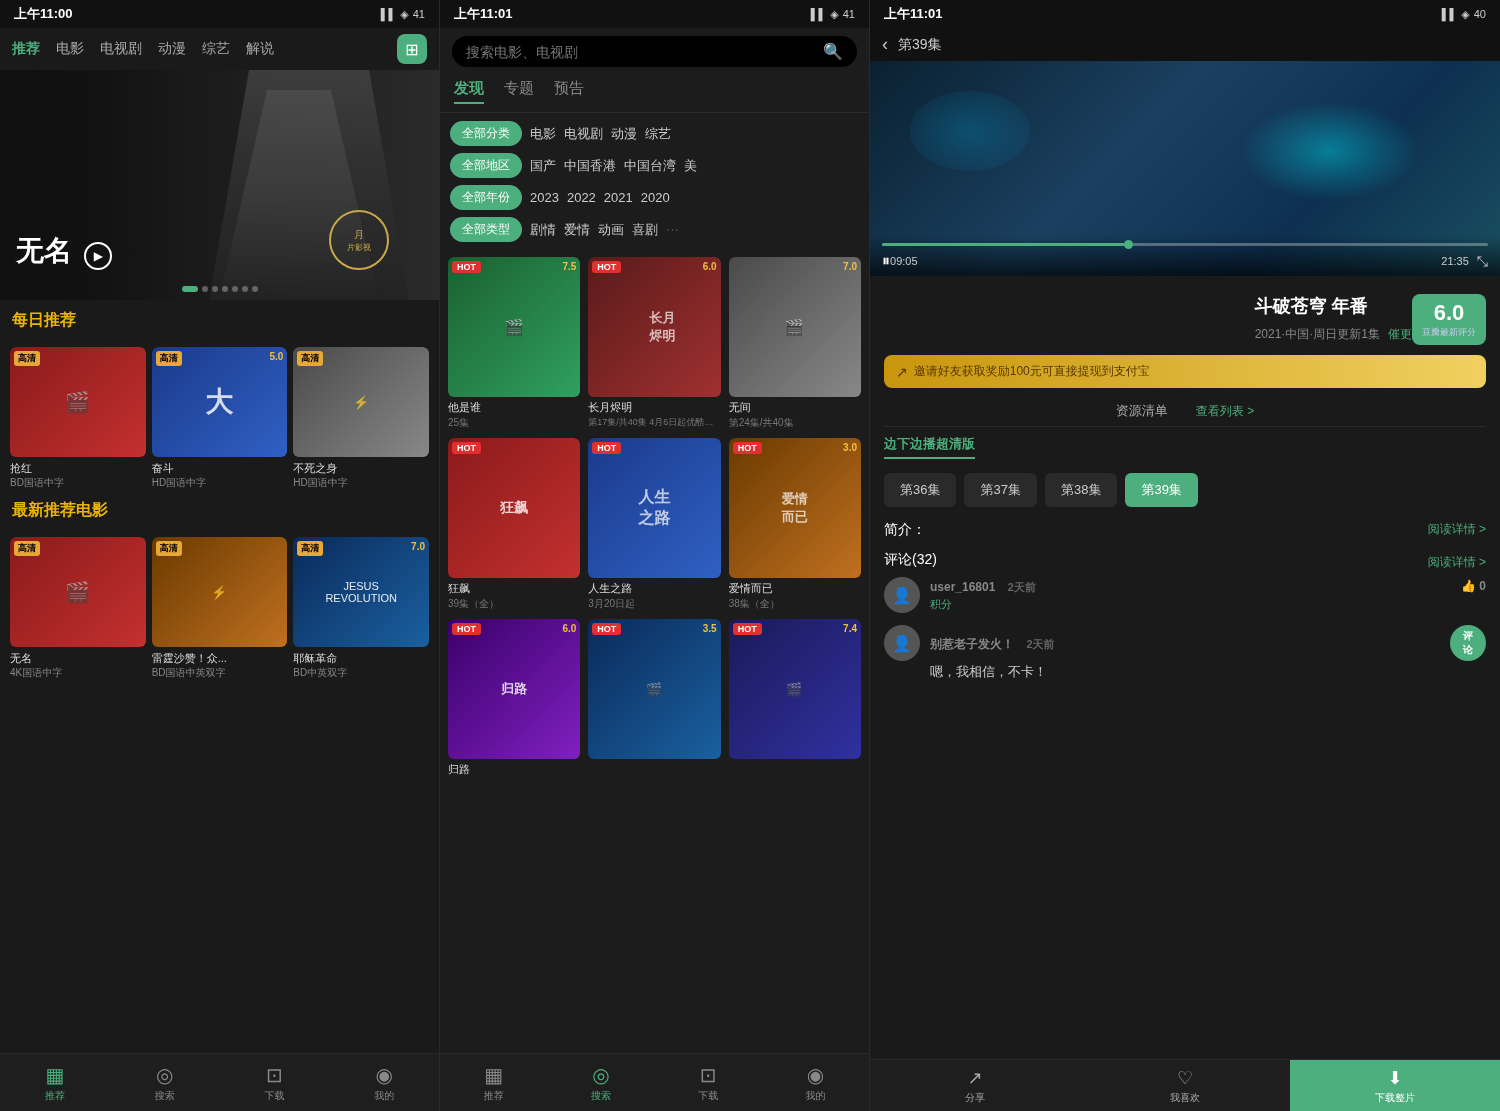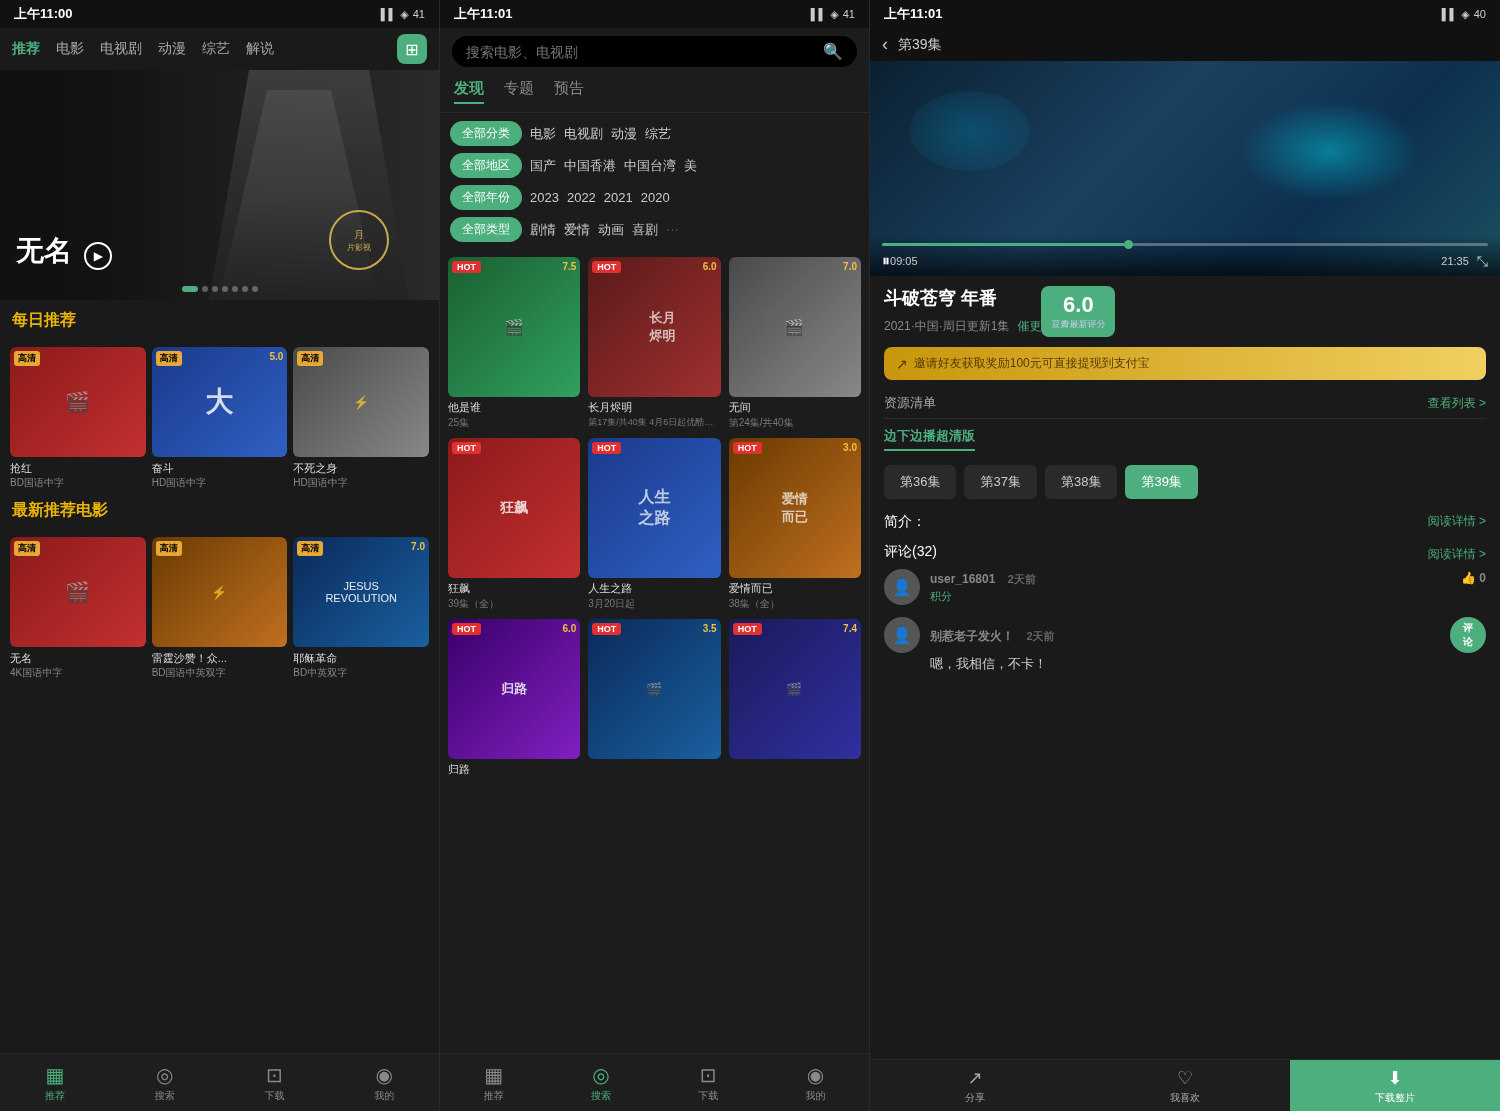--- a/index.html
+++ b/index.html
@@ -459,22 +459,23 @@
     .fullscreen-btn {
       color: #ccc;
       font-size: 14px;
     }
 
     .drama-info {
       padding: 10px 14px;
     }
     .drama-title-row {
       display: flex;
-      justify-content: flex-start;
+      justify-content: flex-end;
       align-items: flex-start;
+      margin-top: 8px;
     }
     .drama-title {
       font-size: 18px;
       color: #fff;
       font-weight: bold;
     }
     .drama-score-box {
       background: #4caf7d;
       border-radius: 8px;
       padding: 6px 10px;
@@ -510,21 +511,21 @@
       display: flex;
       align-items: center;
       gap: 6px;
     }
     .share-icon-small {
       font-size: 14px;
     }
 
     .resource-row {
       display: flex;
-      justify-content: space-between;
+      justify-content: center;
       align-items: center;
       padding: 6px 0;
       border-bottom: 1px solid #2a2a2a;
       gap: 28px;
     }
     .resource-label {
       color: #aaa;
       font-size: 13px;
     }
     .resource-link {

